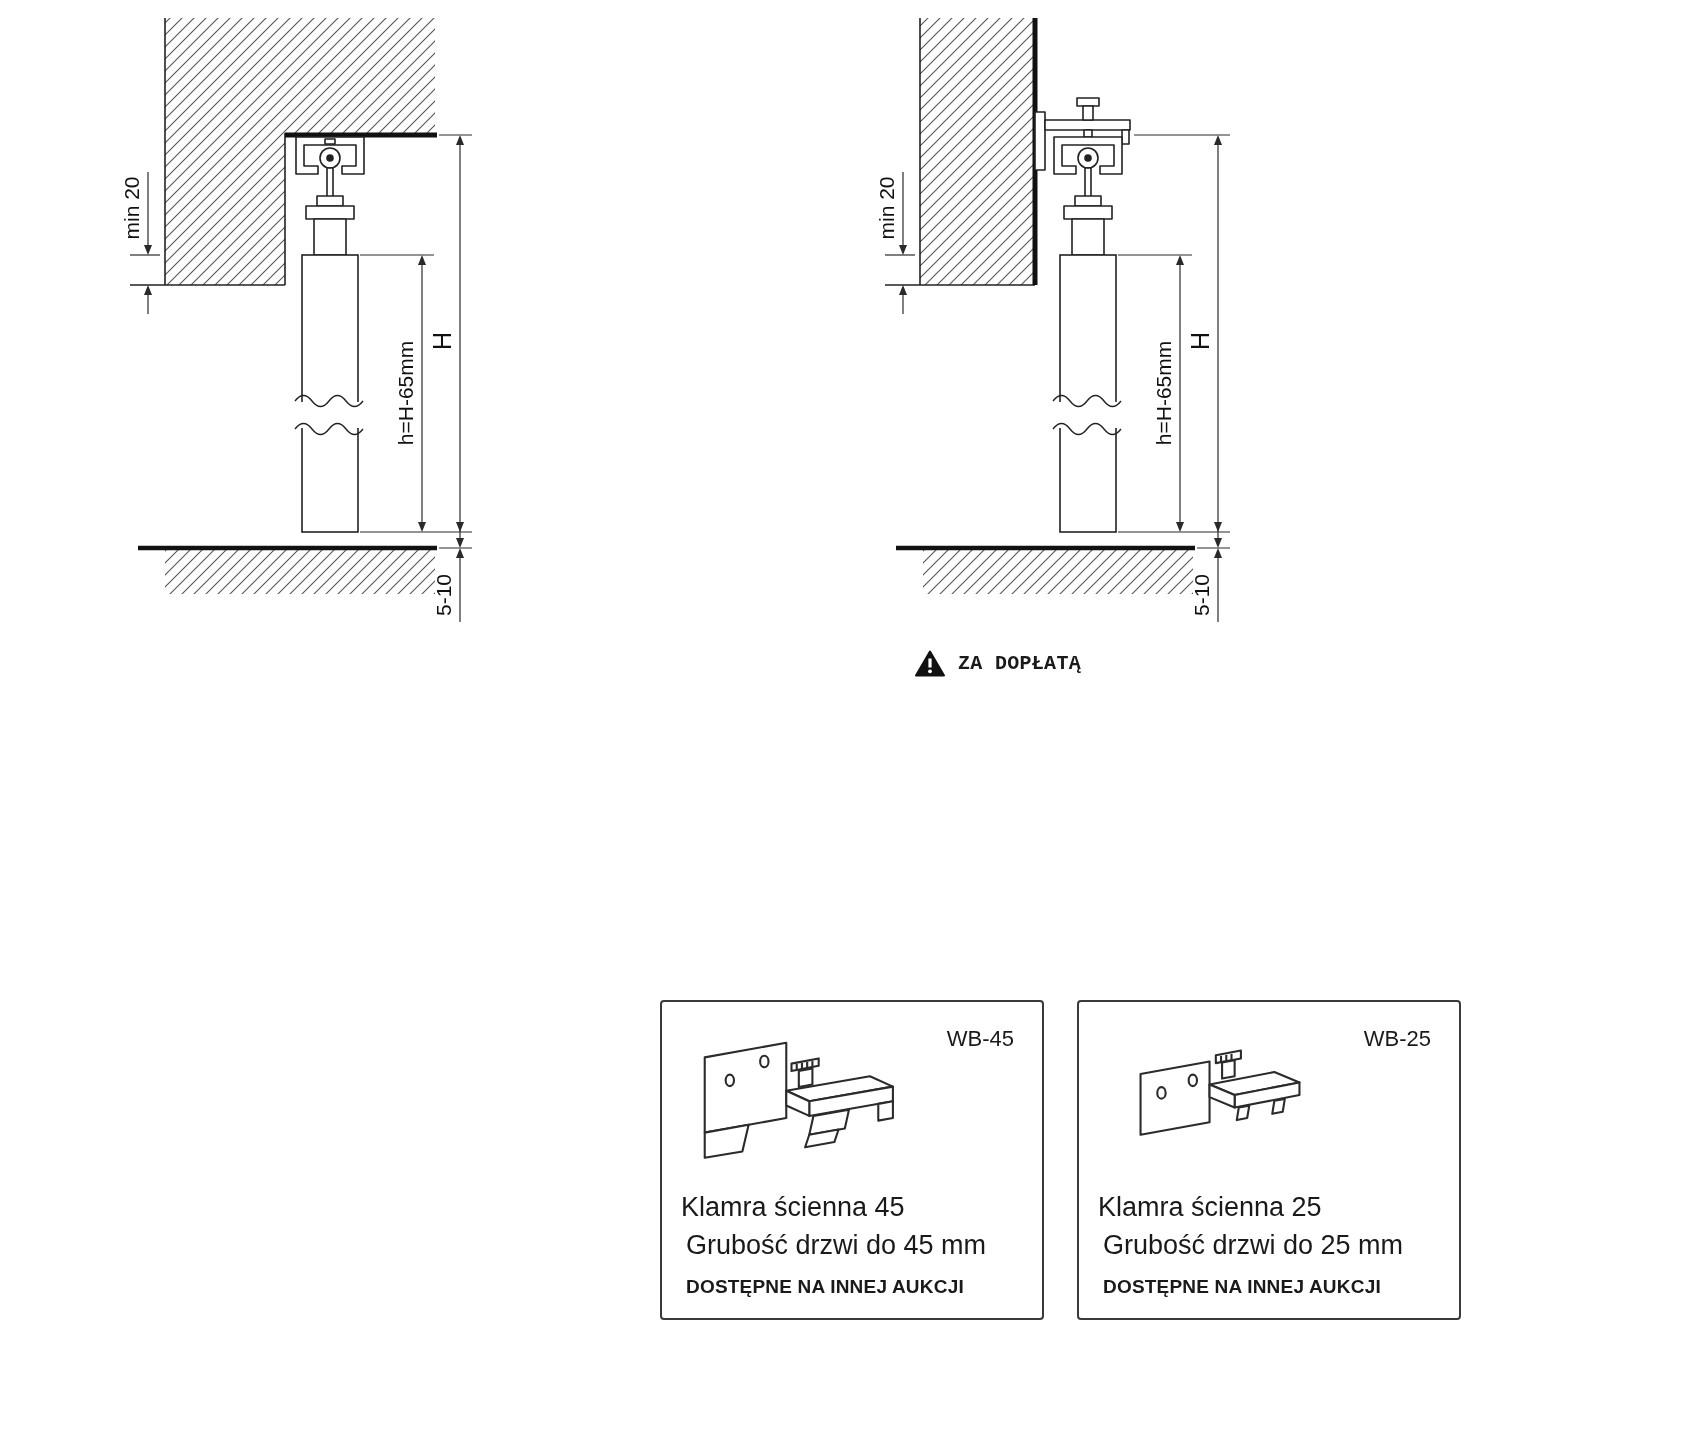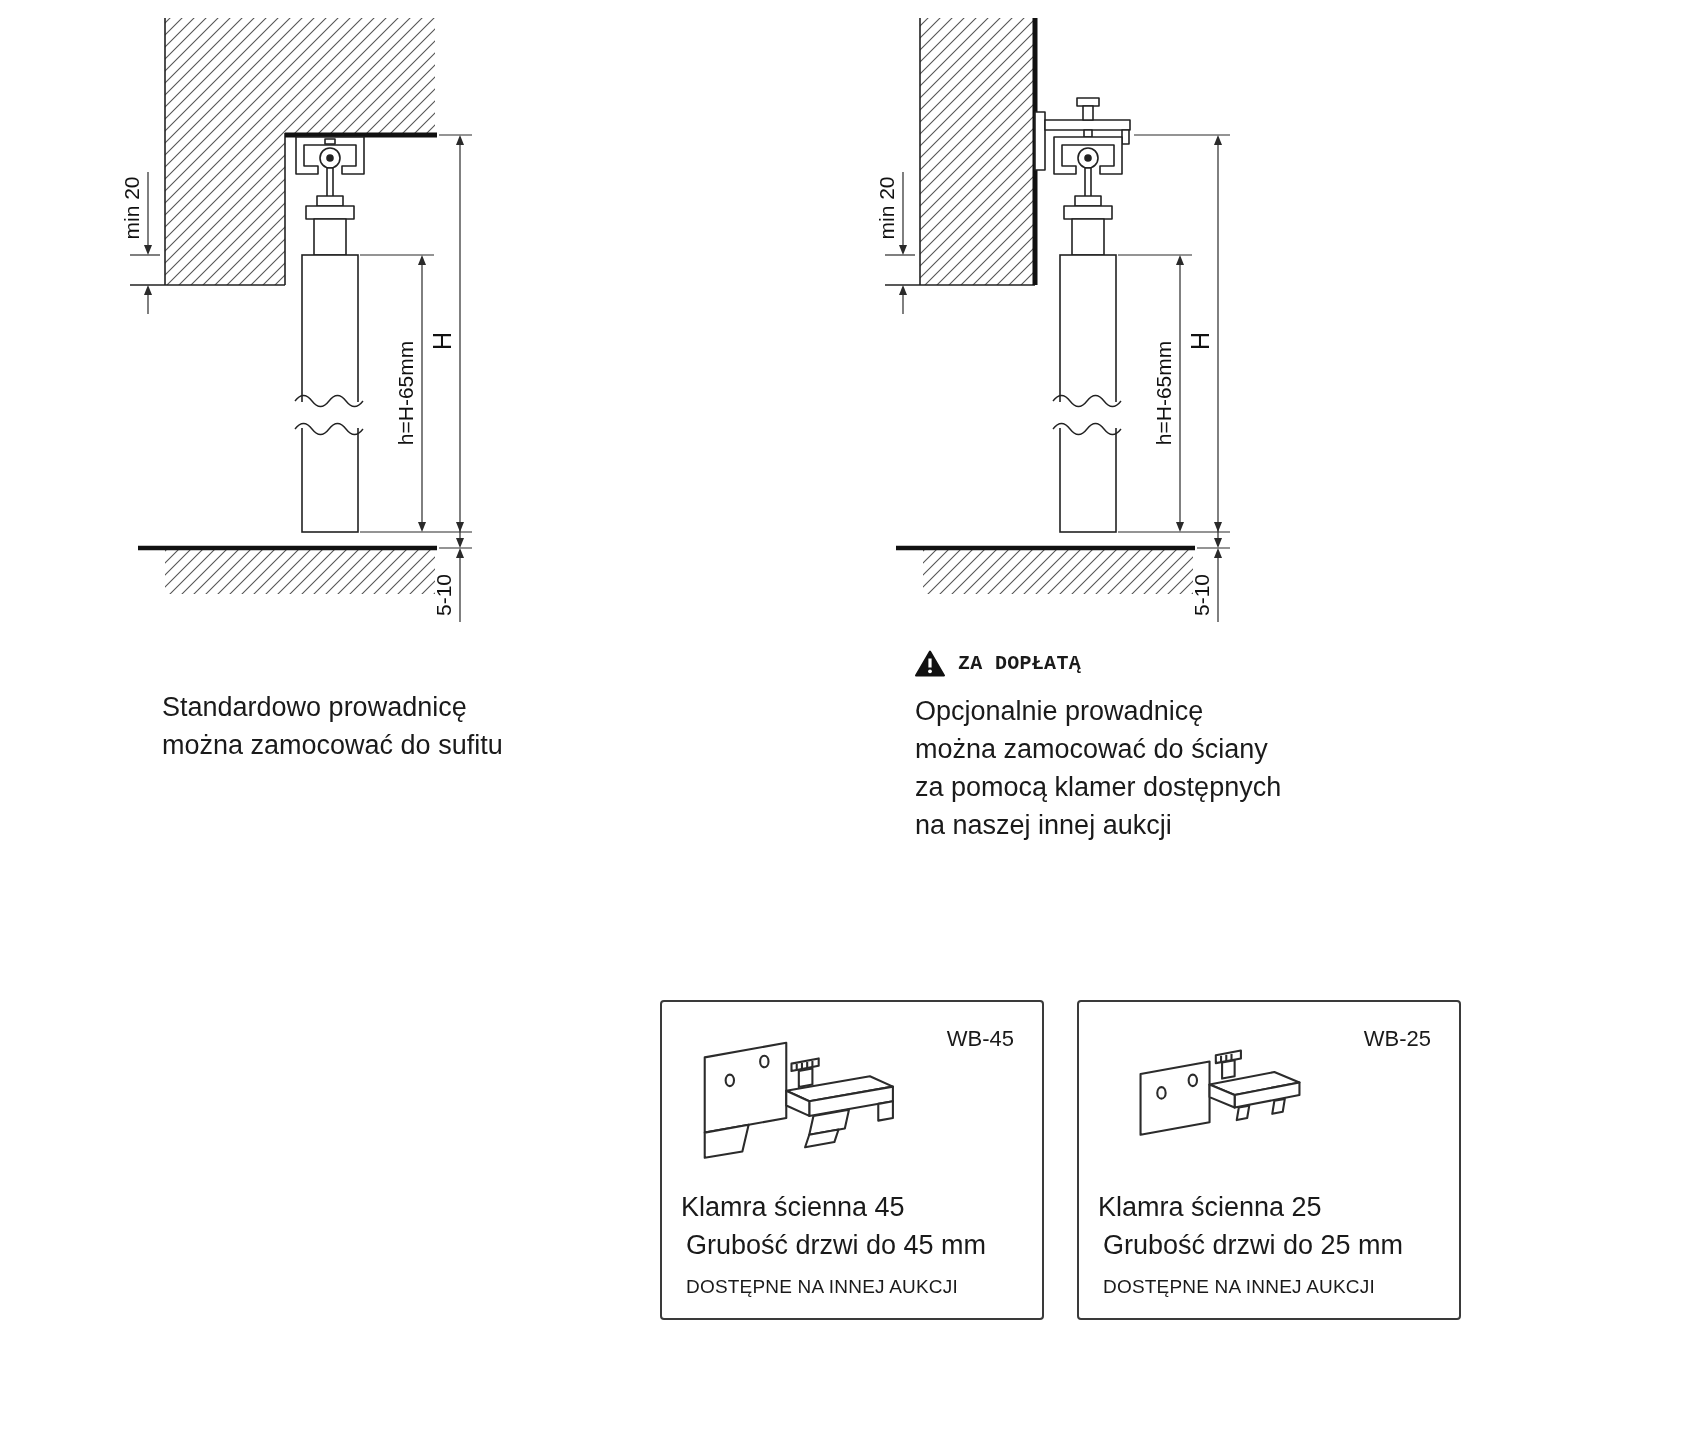--- a/index.html
+++ b/index.html
@@ -15,21 +15,21 @@
   .dim-label-h{font-family:"Liberation Sans",sans-serif;font-size:25px;fill:#111;}
   .mech{fill:#fff;stroke:#222;stroke-width:1.6;stroke-linejoin:round;}
   .caption{position:absolute;font-size:27px;line-height:38px;white-space:pre-line;}
   .warn-row{position:absolute;display:flex;align-items:center;gap:13px;}
   .warn-label{font-size:20px;font-weight:bold;letter-spacing:.3px;font-family:Liberation Mono, monospace;}
   .card{position:absolute;width:380px;height:316px;border:2px solid #3a3a3a;border-radius:4px;background:#fff;}
   .card-model{position:absolute;top:24px;right:28px;font-size:22px;}
   .card-drawing{position:absolute;left:26px;top:26px;}
   .card-title{position:absolute;left:19px;top:190px;font-size:27px;}
   .card-sub{position:absolute;left:24px;top:228px;font-size:27px;}
-  .card-note{position:absolute;left:24px;top:274px;font-size:19px;font-weight:normal;letter-spacing:.2px;}
+  .card-note{position:absolute;left:24px;top:274px;font-size:19px;font-weight:bold;letter-spacing:.2px;}
   .bracket{fill:#fff;stroke:#2b2b2b;stroke-width:2;stroke-linejoin:round;}
 </style>
 </head>
 <body>
 
 <div id="page">
 
   <svg class="fig" style="left:60px;top:8px" width="470" height="640" viewBox="0 0 470 640">
     <defs>
       <pattern id="hatchL" width="12" height="12" patternUnits="userSpaceOnUse">
@@ -177,36 +177,30 @@
     </g>
 
     <g class="dim">
       <polygon points="400,524 396,514 404,514"></polygon>
       <polygon points="400,540 396,550 404,550"></polygon>
       <line x1="400" y1="550" x2="400" y2="614"></line>
       <text class="dim-label" transform="translate(391,587) rotate(-90)" text-anchor="middle">5-10</text>
     </g>
   </svg>
 
-  <div class="caption" style="left:162px;top:688px;width:440px">Standardowo prowadnicę
-można zamocować do sufitu</div>
 
   <div class="warn-row" style="left:915px;top:650px">
     <svg width="30" height="27" viewBox="0 0 30 27">
       <path d="M15 1.5 L29 25.5 L1 25.5 Z" fill="#111" stroke="#111" stroke-width="2" stroke-linejoin="round"></path>
       <rect x="13.4" y="8.5" width="3.2" height="9" fill="#fff"></rect>
       <circle cx="15" cy="21.3" r="1.9" fill="#fff"></circle>
     </svg>
     <span class="warn-label">ZA DOPŁATĄ</span>
   </div>
 
-  <div class="caption" style="left:915px;top:692px;width:460px">Opcjonalnie prowadnicę
-można zamocować do ściany
-za pomocą klamer dostępnych
-na naszej innej aukcji</div>
 
 
   <div class="card" style="left:660px;top:1000px">
     <div class="card-model">WB-45</div>
     <svg class="card-drawing" width="230" height="157" viewBox="0 0 220 150">
       <g class="bracket">
         <path d="M16 28 L94 14 L94 86 L16 100 Z"></path>
         <path d="M16 100 L58 92.5 L52 118 L16 124 Z"></path>
         <path d="M99 34 L125 29 L125 36 L99 41 Z"></path>
         <line x1="104" y1="34.2" x2="104" y2="40.2"></line>

